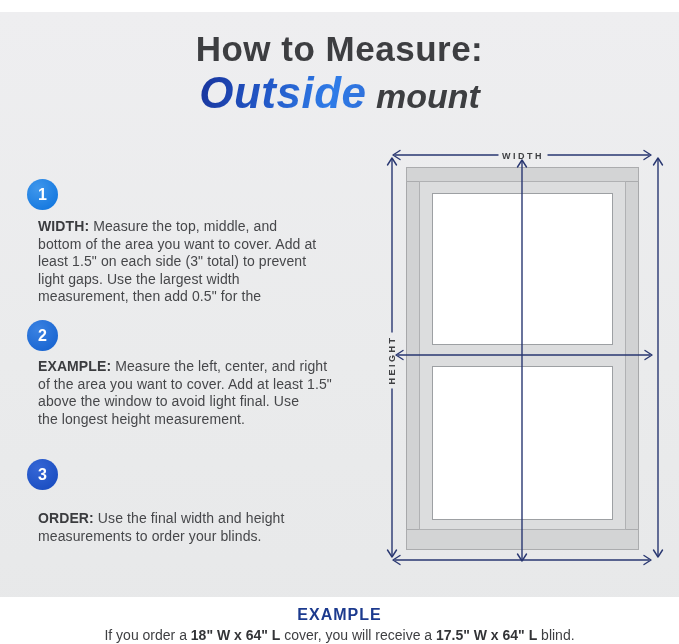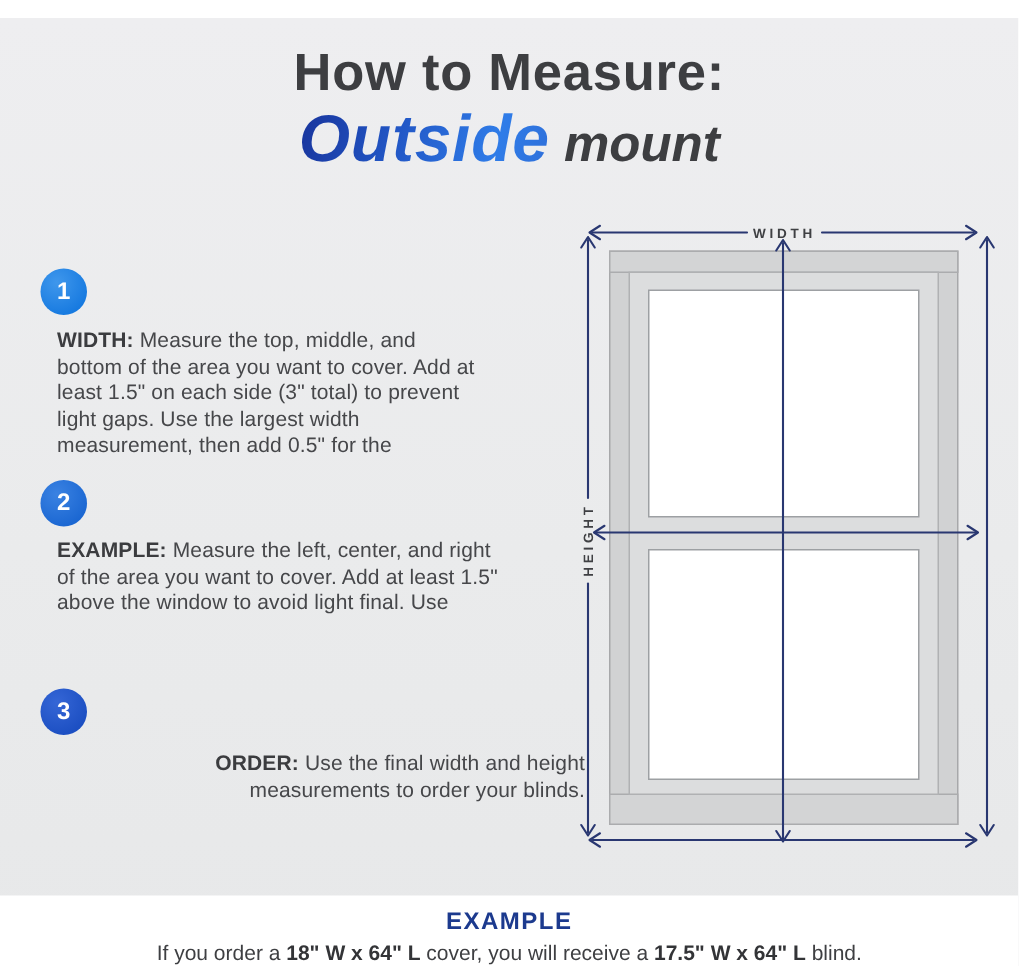--- a/index.html
+++ b/index.html
@@ -19,21 +19,21 @@
          display:flex;align-items:center;justify-content:center;
          color:#ffffff;font-size:16px;font-weight:700;}
   .badge-1{left:27px;top:167px;background:radial-gradient(circle at 35% 30%,#3f97ec,#177ae0 75%);}
   .badge-2{left:27px;top:308px;background:radial-gradient(circle at 35% 30%,#3a82e2,#1b67d2 75%);}
   .badge-3{left:27px;top:447px;background:radial-gradient(circle at 35% 30%,#3566d6,#1c4fc2 75%);}
   .step-text{position:absolute;left:38px;width:352px;font-size:14px;line-height:17.5px;
              color:#46474a;letter-spacing:0.1px;}
   .step-text .lbl{font-weight:700;color:#3b3c3f;}
   .step1-text{top:206px;}
   .step2-text{top:346px;}
-  .step3-text{top:488px;text-align:right;}
+  .step3-text{top:498px;}
   
   .diagram{position:absolute;left:380px;top:130px;}
   .dim-label{font-family:"Liberation Sans",sans-serif;font-size:9px;font-weight:600;
              letter-spacing:2.5px;fill:#3f4043;}
   
   .footer{position:absolute;left:0;top:585px;width:679px;height:59px;background:#ffffff;
           text-align:center;}
   .example-heading{padding-top:9px;font-size:16px;line-height:18px;font-weight:700;
                    color:#1c3a8e;letter-spacing:1px;}
   .example-line{margin-top:3px;font-size:14px;color:#3e3f42;}
@@ -56,20 +56,21 @@
     <div>least 1.5" on each side (3" total) to prevent</div>
     <div>light gaps. Use the largest width</div>
     <div>measurement, then add 0.5" for the</div>
   </div>
 
   <div class="badge badge-2">2</div>
   <div class="step-text step2-text">
     <div><span class="lbl">EXAMPLE:</span><span> Measure the left, center, and right</span></div>
     <div>of the area you want to cover. Add at least 1.5"</div>
     <div>above the window to avoid light final. Use</div>
+    <div>the longest height measurement.</div>
   </div>
 
   <div class="badge badge-3">3</div>
   <div class="step-text step3-text">
     <div><span class="lbl">ORDER:</span><span> Use the final width and height</span></div>
     <div>measurements to order your blinds.</div>
   </div>
 
   <svg class="diagram" width="295" height="430" viewBox="0 0 295 430">
 

